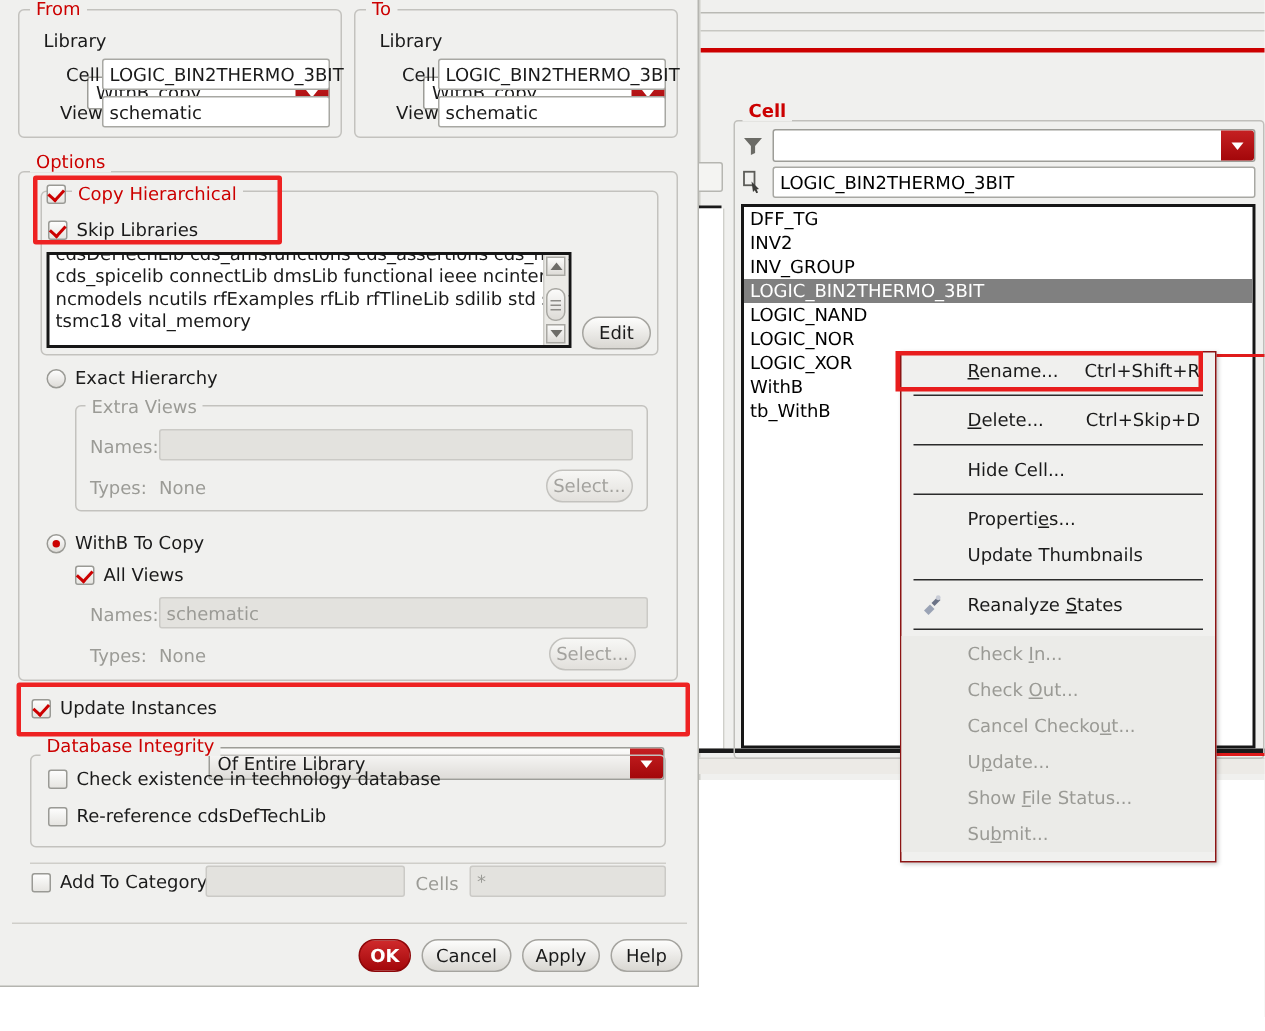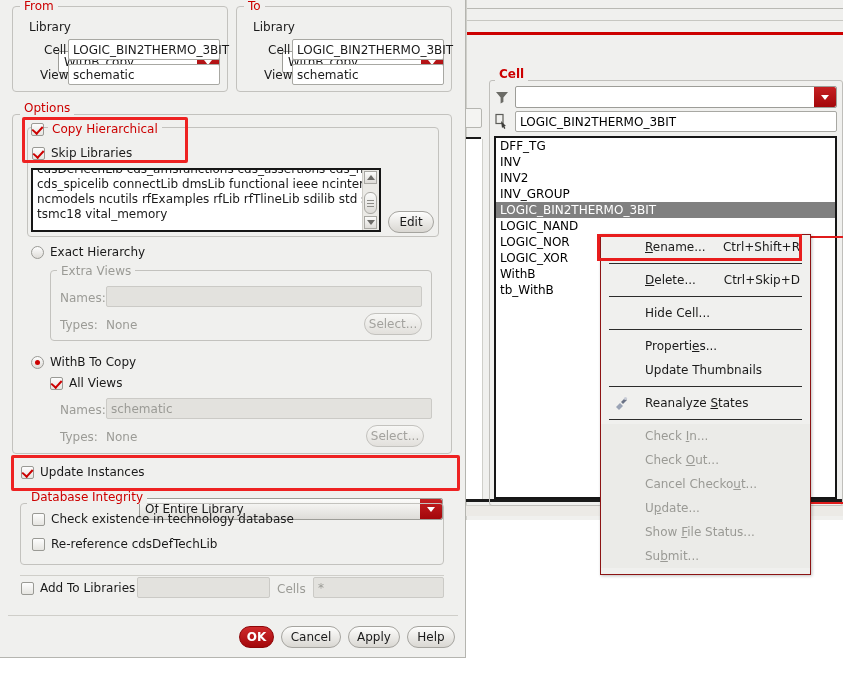--- a/index.html
+++ b/index.html
@@ -161,21 +161,20 @@
       <svg width="16" height="16" viewBox="0 0 16 16">
         <rect x="2" y="1.5" width="7" height="9" fill="none" stroke="#5c5c58" stroke-width="1.2"></rect>
         <path d="M7 8l5 5-1.6.3 1 2-1.2.6-1-2L8 15z" fill="#3d3d3a"></path>
       </svg>
     </span>
     <div class="cell-nameinput">LOGIC_BIN2THERMO_3BIT</div>
   </div>
 
   <div class="cell-list" id="cell-list">
       <div class="row">DFF_TG</div>
-      <div class="row">INV</div>
       <div class="row">INV2</div>
       <div class="row">INV_GROUP</div>
       <div class="row sel">LOGIC_BIN2THERMO_3BIT</div>
       <div class="row">LOGIC_NAND</div>
       <div class="row">LOGIC_NOR</div>
       <div class="row">LOGIC_XOR</div>
       <div class="row">WithB</div>
       <div class="row">tb_WithB</div>
     </div>
 
@@ -290,21 +289,21 @@
     <div class="group" style="left:20px;top:503px;width:424px;height:62px;"></div>
     <div class="group-title" style="left:27px;top:490px;">Database Integrity</div>
     <div class="cbx" style="left:32px;top:513px;"></div>
     <div class="lbl" style="left:51px;top:512px;">Check existence in technology database</div>
     <div class="cbx" style="left:32px;top:538px;"></div>
     <div class="lbl" style="left:51px;top:537px;">Re-reference cdsDefTechLib</div>
 
     <div class="hr" style="left:20px;top:575px;width:424px;"></div>
 
     <div class="cbx" style="left:21px;top:582px;"></div>
-    <div class="lbl" style="left:40px;top:581px;">Add To Libraries</div>
+    <div class="lbl" style="left:40px;top:581px;">Add To Category</div>
     <div class="tfield dis" style="left:137px;top:577px;width:133px;"></div>
     <div class="lbl dim" style="left:277px;top:582px;">Cells</div>
     <div class="tfield dis" style="left:313px;top:577px;width:131px;">*</div>
 
     <div class="hr" style="left:8px;top:615px;width:450px;"></div>
 
     <div class="btn primary" style="left:239px;top:626px;width:35px;">OK</div>
     <div class="btn" style="left:281px;top:626px;width:60px;">Cancel</div>
     <div class="btn" style="left:348px;top:626px;width:52px;">Apply</div>
     <div class="btn" style="left:407px;top:626px;width:48px;">Help</div>

